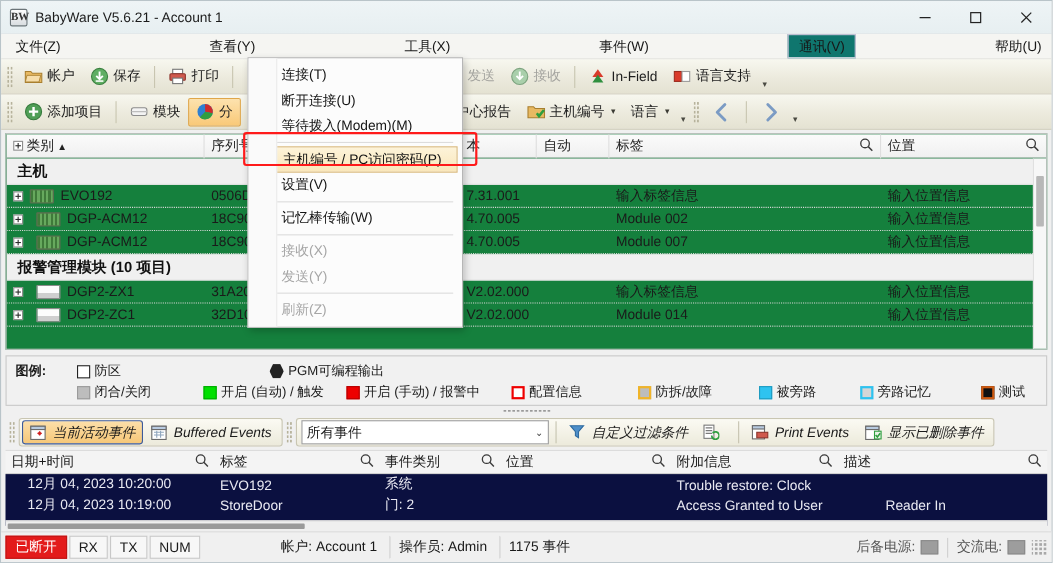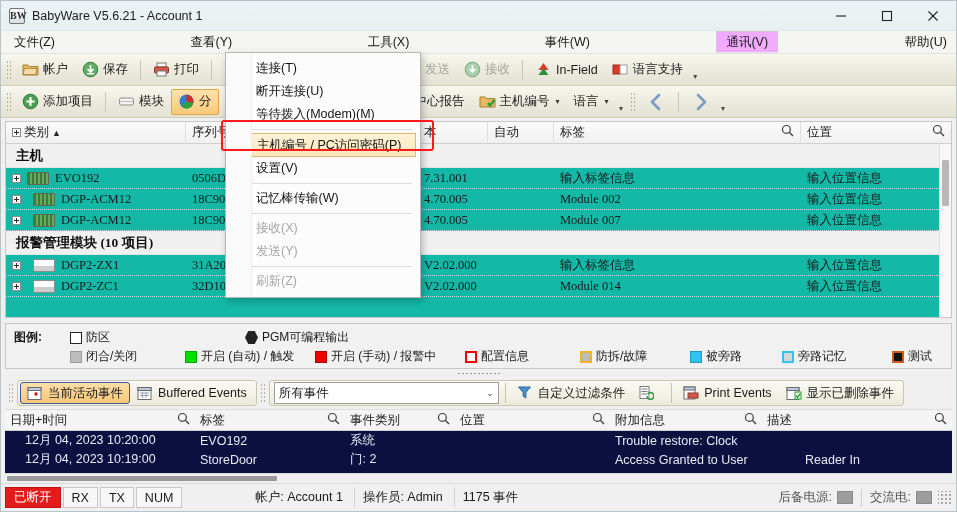--- a/index.html
+++ b/index.html
@@ -47,21 +47,21 @@
     height: 23px; background: #f5f5f2;
     display: flex; align-items: stretch;
     border-bottom: 1px solid #e3e3de;
     padding-left: 4px;
     justify-content: space-between;
   }
   .menu-item {
     padding: 0 9px; display: flex; align-items: center;
     font-size: 12.5px; color: #171717; white-space: nowrap;
   }
-  .menu-item.open { background: #f0abfc; border: 1px solid #cfc6dc; border-bottom-color: #e9e4f0; }
+  .menu-item.open { background: #0f766e; border: 1px solid #cfc6dc; border-bottom-color: #e9e4f0; }
 
   
   .toolbar {
     height: 32px; display: flex; align-items: center;
     background: linear-gradient(180deg,#f7f7ef 0%, #eceadd 55%, #e4e2d2 100%);
     border-bottom: 1px solid #cfccb8;
     padding-left: 2px; position: relative;
   }
   .tb-grip {
     width: 6px; height: 20px; margin: 0 3px;
@@ -82,21 +82,21 @@
   }
   .caret { font-size: 8px; color: #3a3a33; margin-left: 2px; }
 
   
   .ico { width: 17px; height: 17px; display: inline-block; position: relative; flex: 0 0 auto; }
   .ico svg { display: block; }
 
   
   .grid-wrap {
     position: absolute; left: 4px; right: 4px; top: 120px; height: 197px;
-    background: #14b8a6; border: 1px solid #c7c7c7; overflow: hidden; font-family: Liberation Serif, serif;
+    background: #15803d; border: 1px solid #c7c7c7; overflow: hidden;
   }
   .grid-head {
     display: flex; height: 22px; align-items: center;
     background: linear-gradient(180deg,#fbfbfb,#f0f0f0);
     border-bottom: 1px solid #d0d0d0; font-size: 12.5px; color: #222;
   }
   .gh {
     height: 22px; display: flex; align-items: center; gap: 3px;
     padding: 0 6px; border-right: 1px solid #dedede; white-space: nowrap;
   }
@@ -167,21 +167,21 @@
     position: absolute; left: 4px; right: 4px; top: 378px; height: 28px;
     display: flex; align-items: center; gap: 0;
   }
   .ev-group {
     display: flex; align-items: center; height: 26px;
     background: linear-gradient(180deg,#fbfaf3,#eceadb);
     border: 1px solid #c9c6b2; border-radius: 3px; padding: 1px 2px;
   }
   .ev-btn {
     display: flex; align-items: center; gap: 4px; padding: 1px 6px;
-    height: 22px; font-size: 12.5px; border: 1px solid transparent; border-radius: 2px; white-space: nowrap;
+    height: 22px; font-size: 12.5px; border: 1px solid transparent; border-radius: 2px; white-space: nowrap; font-style: italic;
   }
   .ev-btn.sel { background: linear-gradient(180deg,#fcdfa9,#f6c778); border: 1px solid #3c5a9a; border-radius: 3px; }
   .ev-select {
     height: 22px; width: 225px; background: #fff; border: 1px solid #9e9e9e;
     display: flex; align-items: center; padding: 0 4px; font-size: 12.5px; margin: 0 2px;
   }
   .ev-select .chev { margin-left: auto; font-size: 9px; color: #444; }
   .ev-sep { width: 1px; height: 20px; background: #c6c3b0; margin: 0 4px; }
 
   .ev-head {

